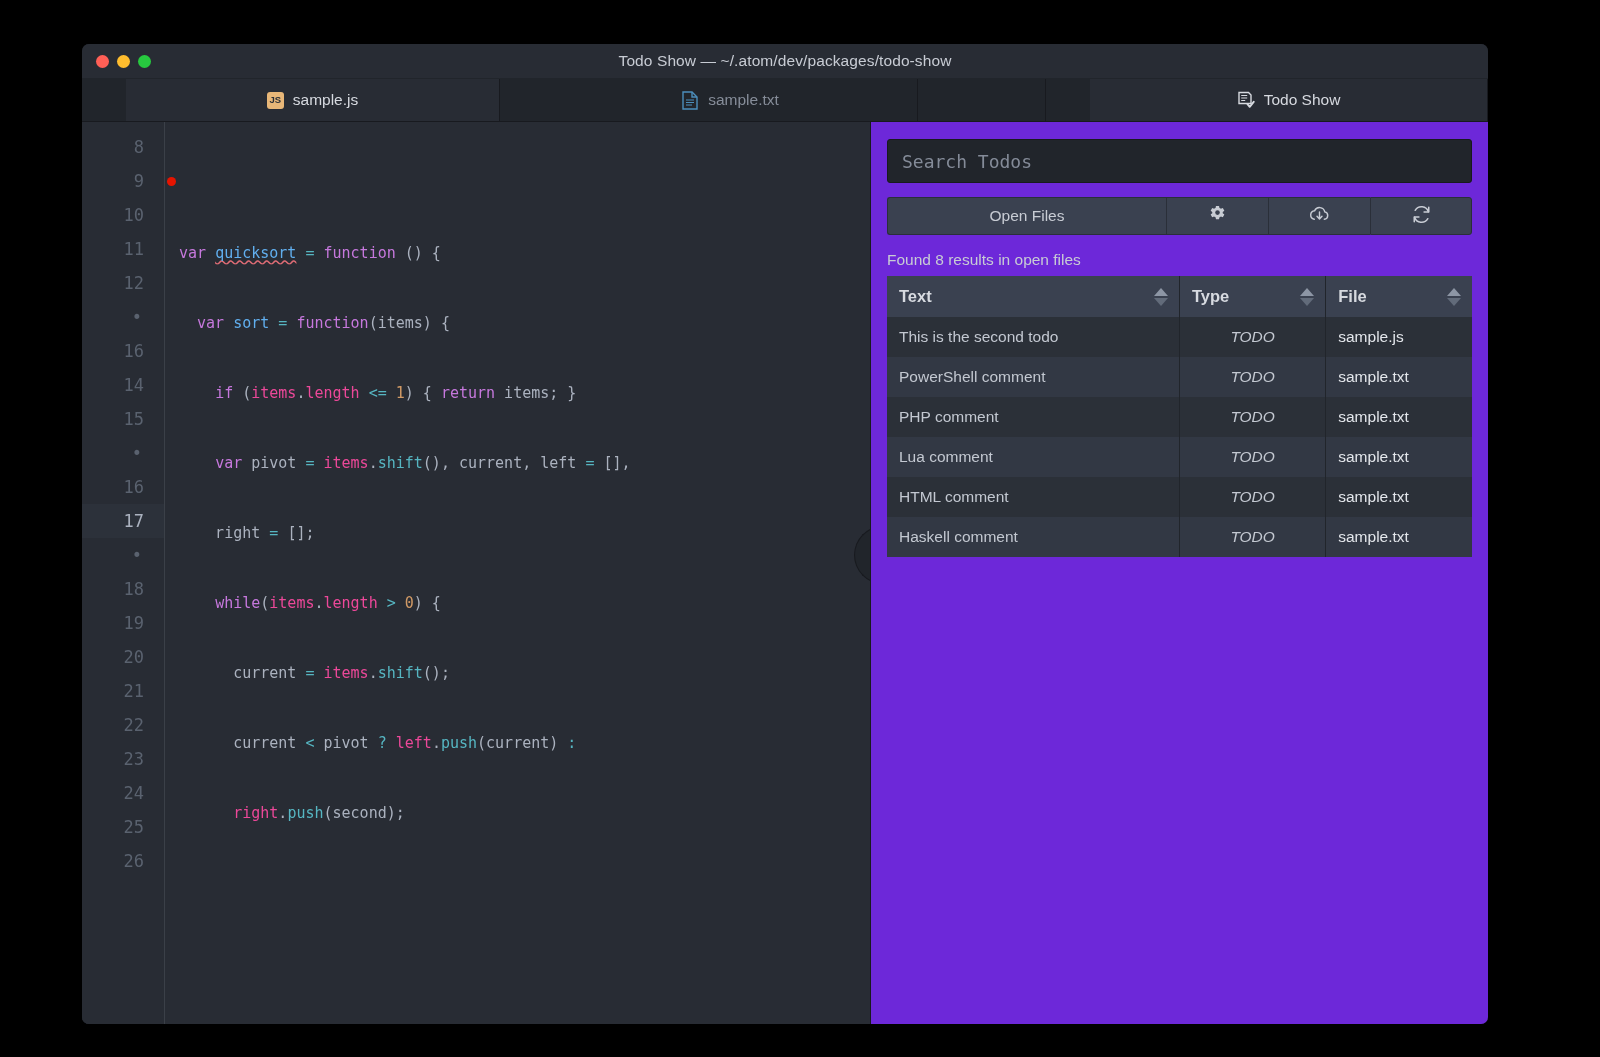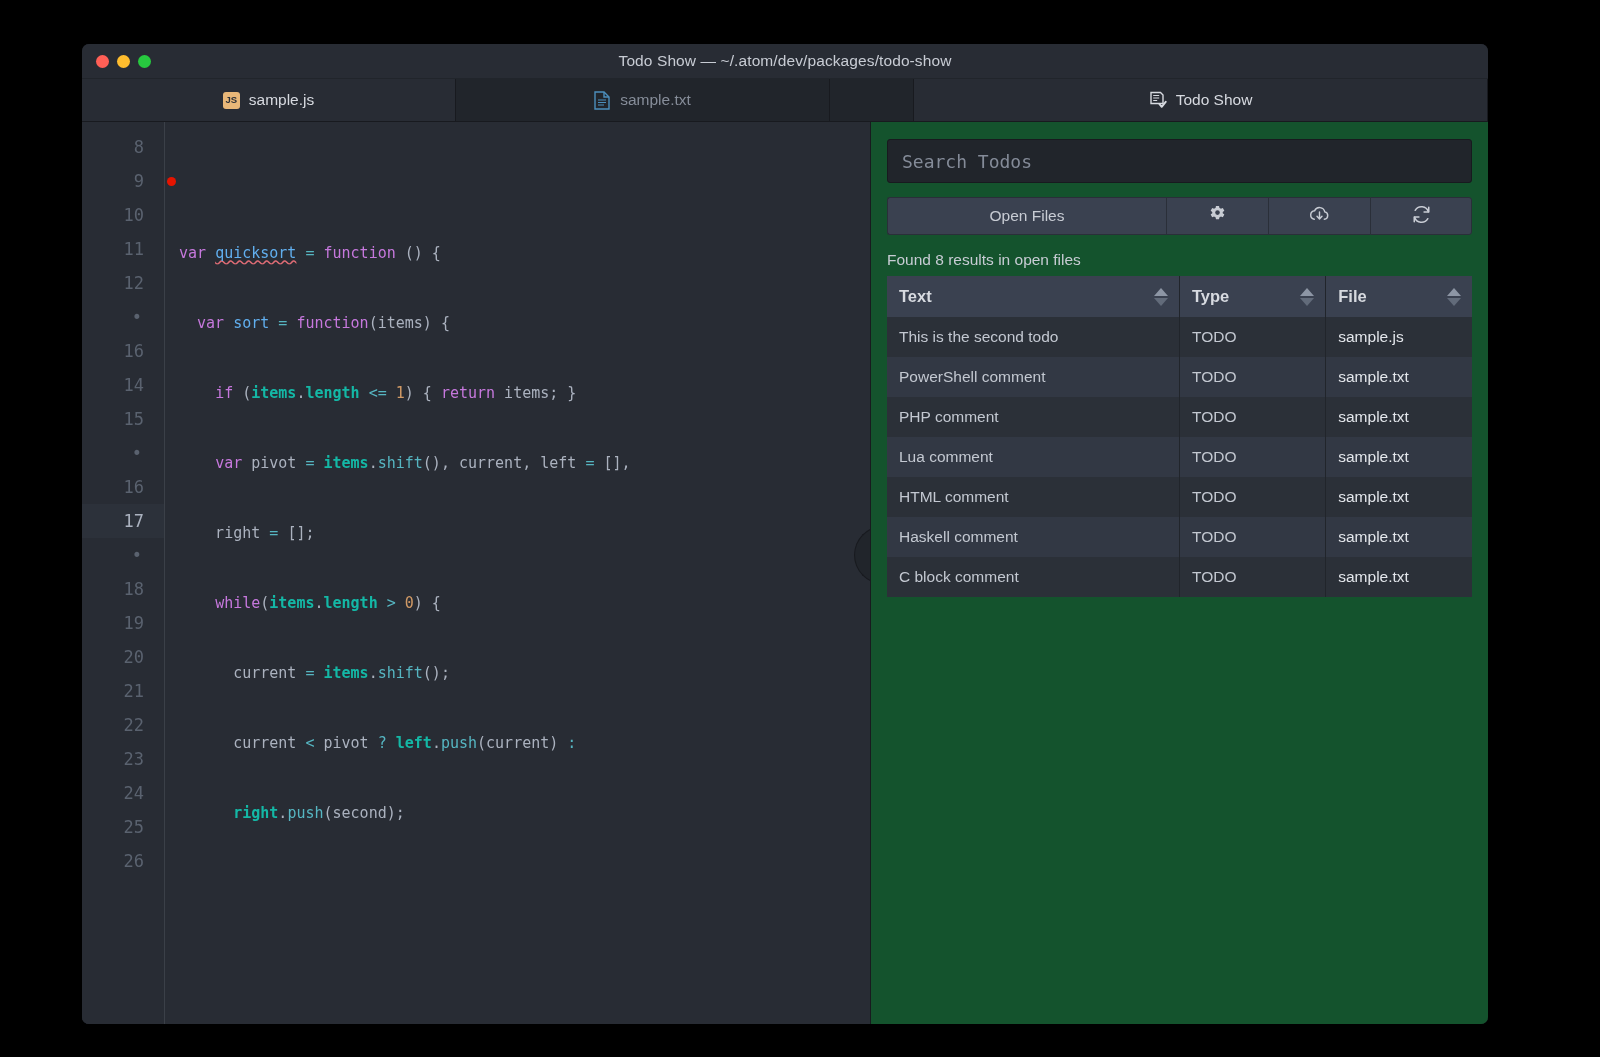--- a/index.html
+++ b/index.html
@@ -49,20 +49,21 @@
     border-bottom: 1px solid #181a1f;
   }
   .tab {
     display: flex; align-items: center; justify-content: center;
     gap: 9px;
     font-size: 15.5px;
     color: #868d99;
     border-right: 1px solid #181a1f;
     position: relative;
     user-select: none;
+    margin-left: 44px;
   }
   .tab.js-tab   { width: 374px; background: #282c34; color: #d7dae0; }
   .tab.txt-tab  { width: 374px; background: #21252b; }
   .tab.spacer   { width: 84px;  background: #21252b; border-right: 1px solid #181a1f;}
   .tab.todo-tab { flex: 1; background: #282c34; color: #d7dae0; }
 
   .icon-js {
     width: 17px; height: 17px; border-radius: 3px;
     background: #e8b778;
     color: #2b2f36; font-size: 9.5px; font-weight: bold;
@@ -121,21 +122,21 @@
     border-left: 1px solid #3b4048;
     overflow: hidden;
   }
   .code .cl { height: 34px; line-height: 34px; padding-left: 14px; }
 
   
   .k   { color: #c678dd; }            
   .fn  { color: #61afef; }            
   .mth { color: #56b6c2; }            
   .op  { color: #56b6c2; }            
-  .prp { color: #14b8a6; font-weight: bold; }            
+  .prp { color: #ec4899; }            
   .num { color: #d19a66; }            
   .pn  { color: #abb2bf; }
   .spell {
     border-bottom: 2px wavy #e06c75;
     text-decoration: underline wavy #e06c75;
     text-decoration-skip-ink: none;
   }
 
   
   .resize-handle {
@@ -145,21 +146,21 @@
     background: #21252b;
     border-radius: 30px 0 0 30px;
     display: flex; align-items: center; justify-content: center;
     color: #abb2bf; font-size: 19px;
     z-index: 6;
     border: 1px solid #181a1f; border-right: none;
   }
 
   
   .panel {
-    flex: 1; background: #14532d;
+    flex: 1; background: #6d28d9;
     padding: 17px 16px 0 16px;
     overflow: hidden;
   }
   .search-input {
     width: 100%; height: 44px;
     background: #21252b;
     border: 1px solid #181a1f; border-radius: 3px;
     color: #d7dae0;
     font-family: "DejaVu Sans Mono", monospace;
     font-size: 18px;
@@ -223,21 +224,21 @@
   .tri-dn { border-top: 8px solid #626b7a; }
 
   table.todo-table td {
     font-size: 15.5px;
     color: #c3c8d1;
     padding: 11px 12px;
     border-right: 1px solid #21252b;
     white-space: nowrap; overflow: hidden; text-overflow: ellipsis;
   }
   table.todo-table td:last-child { border-right: none; }
-  table.todo-table td.type-cell { color: #c3c8d1; }
+  table.todo-table td.type-cell { font-style: italic; color: #c3c8d1; text-align: center; }
   table.todo-table td.file-cell { color: #e3e6eb; }
   table.todo-table tbody tr:nth-child(odd)  { background: #2b3038; }
   table.todo-table tbody tr:nth-child(even) { background: #323844; }
 
   .col-text { width: 50%; }
   .col-type { width: 25%; }
   .col-file { width: 25%; }
 </style>
 </head>
 <body>
@@ -437,23 +438,18 @@
           <tr>
             <td>HTML comment</td>
             <td class="type-cell">TODO</td>
             <td class="file-cell">sample.txt</td>
           </tr>
           <tr>
             <td>Haskell comment</td>
             <td class="type-cell">TODO</td>
             <td class="file-cell">sample.txt</td>
           </tr>
-          <tr>
-            <td>C block comment</td>
-            <td class="type-cell">TODO</td>
-            <td class="file-cell">sample.txt</td>
-          </tr>
         </tbody>
       </table>
 
     </div>
   </div>
 </div>
 
 </body></html>

